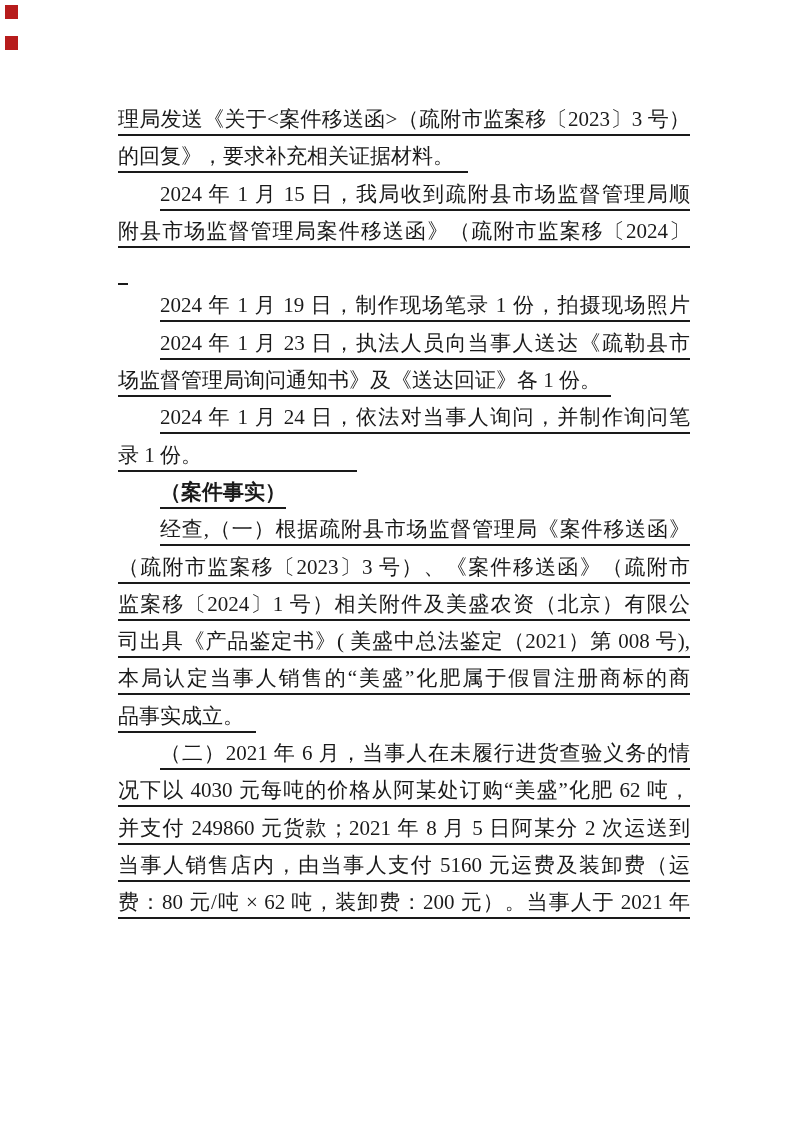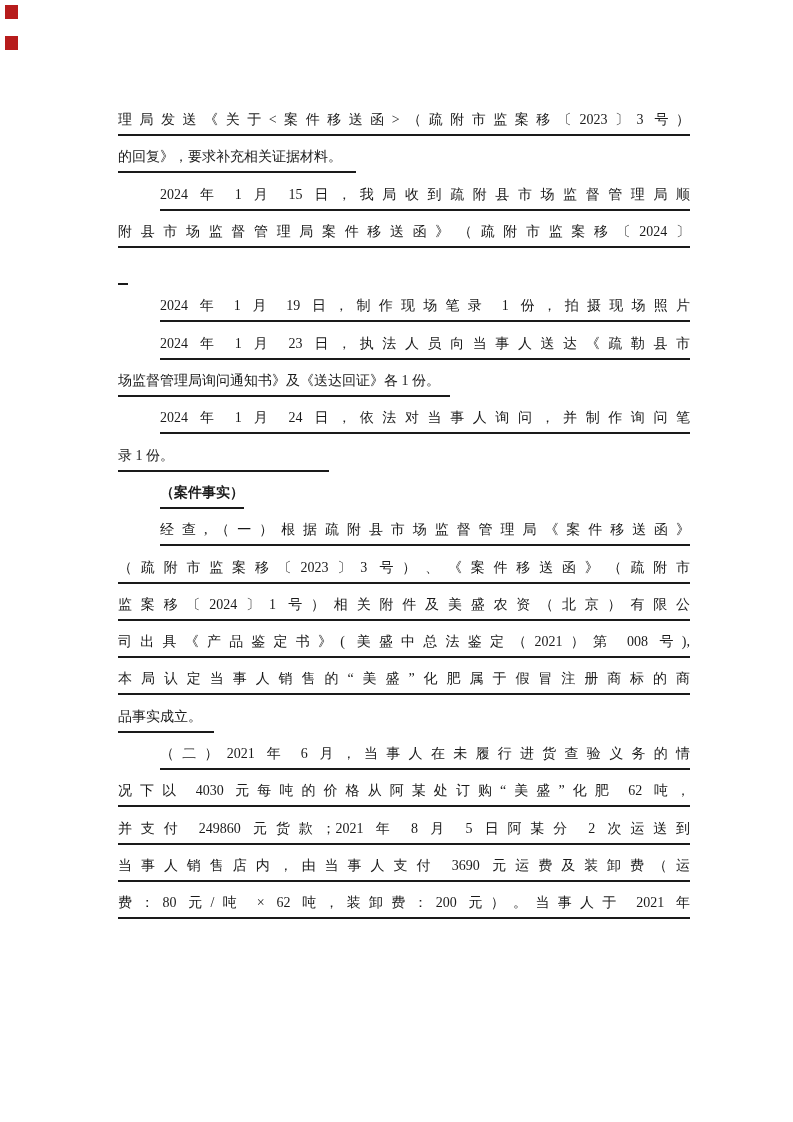--- a/index.html
+++ b/index.html
@@ -26,41 +26,41 @@
   .content {
     position: absolute;
     left: 118px;
     top: 106px;
     width: 572px;
   }
   .line {
     display: flex;
     align-items: flex-start;
     height: 37.3px;
-    font-size: 14px;
+    font-size: 21px;
     white-space: nowrap;
   }
   .line.indent { padding-left: 42px; }
   .seg {
     height: 28px;
     line-height: 27px;
     border-bottom: 2px solid #1a1a1a;
   }
   .seg.full {
     flex: 1 1 auto;
     min-width: 0;
     text-align: justify;
     text-align-last: justify;
   }
   .seg.end, .seg.heading {
     flex: 0 0 auto;
   }
   .seg.heading {
     font-weight: bold;
-    font-family: Liberation Sans, sans-serif;
+    font-family: Liberation Serif, serif;
   }
   .tail {
     flex: 0 0 auto;
     height: 28px;
     border-bottom: 2px solid #1a1a1a;
   }
 </style>
 </head>
 <body>
 
@@ -163,21 +163,21 @@
     <span class="seg full">况下以 4030 元每吨的价格从阿某处订购“美盛”化肥 62 吨，</span>
 
   </div>
 
   <div class="line">
     <span class="seg full">并支付 249860 元货款；2021 年 8 月 5 日阿某分 2 次运送到</span>
 
   </div>
 
   <div class="line">
-    <span class="seg full">当事人销售店内，由当事人支付 3690 元运费及装卸费（运</span>
+    <span class="seg full">当事人销售店内，由当事人支付 5160 元运费及装卸费（运</span>
 
   </div>
 
   <div class="line">
     <span class="seg full">费：80 元/吨 × 62 吨，装卸费：200 元）。当事人于 2021 年</span>
 
   </div>
 </div>
 </div>
 

